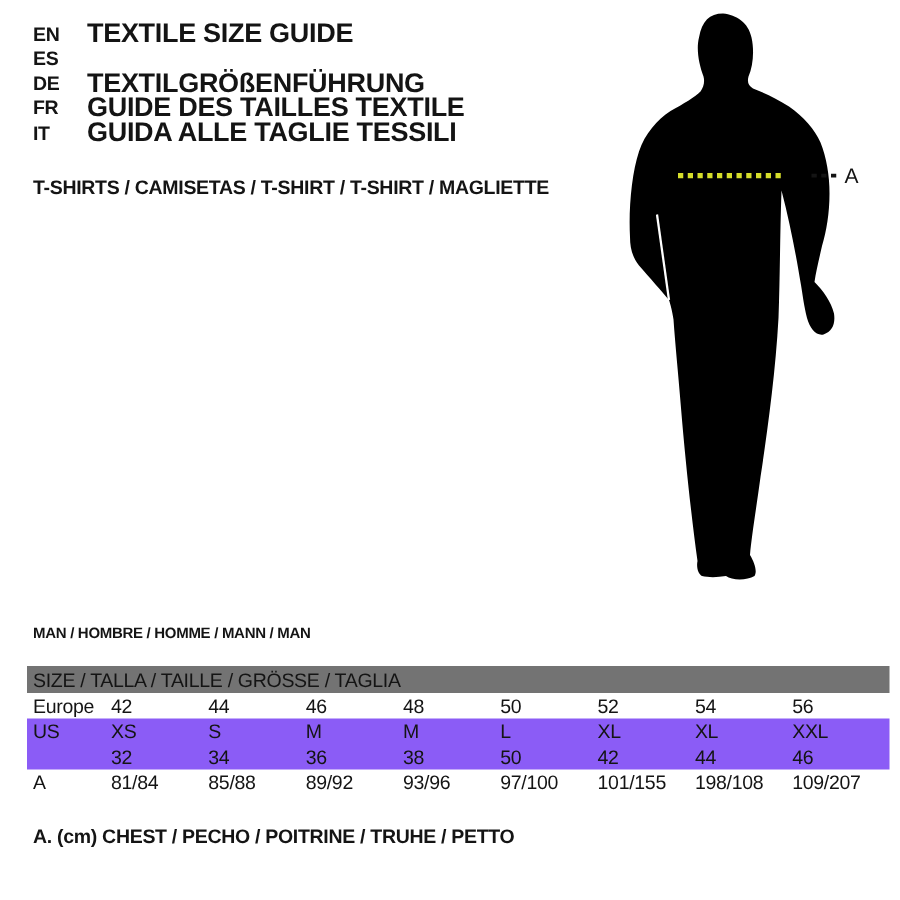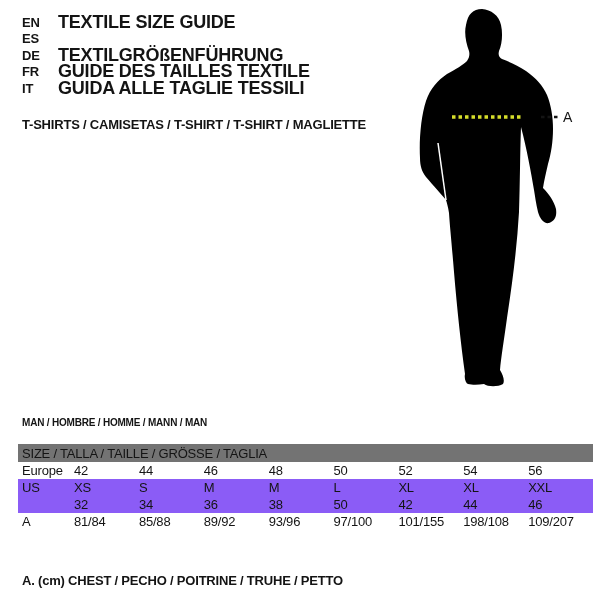--- a/index.html
+++ b/index.html
@@ -25,21 +25,21 @@
     height:18px; display:flex; align-items:center; padding-left:4px;
     font-size:13px; letter-spacing:-0.2px;
   }
   .t-row {
     display:grid; grid-template-columns:56px repeat(8, 1fr);
     height:17px; align-items:center; font-size:13px; letter-spacing:-0.2px;
   }
   .t-label { padding-left:4px; text-align:left; }
   .t-cell { text-align:left; }
   
-  .footnote { position:absolute; left:22px; top:550px; font-weight:bold; font-size:13px; letter-spacing:-0.2px; white-space:nowrap;margin-top:23px; }
+  .footnote { position:absolute; left:22px; top:550px; font-weight:bold; font-size:13px; letter-spacing:-0.2px; white-space:nowrap; }
 </style>
 </head>
 <body>
 
 <div class="canvas">
 
   <div class="lang-block">
     <div class="lang-row">
       <span class="lang-code">EN</span>
       <span class="lang-label">TEXTILE SIZE GUIDE</span>

